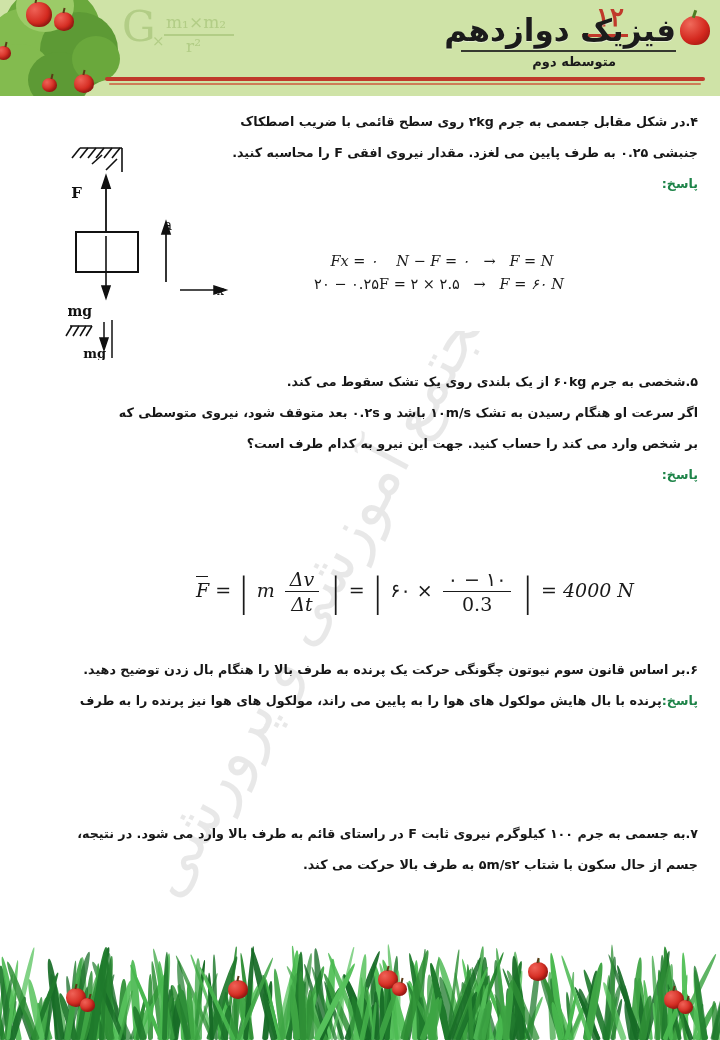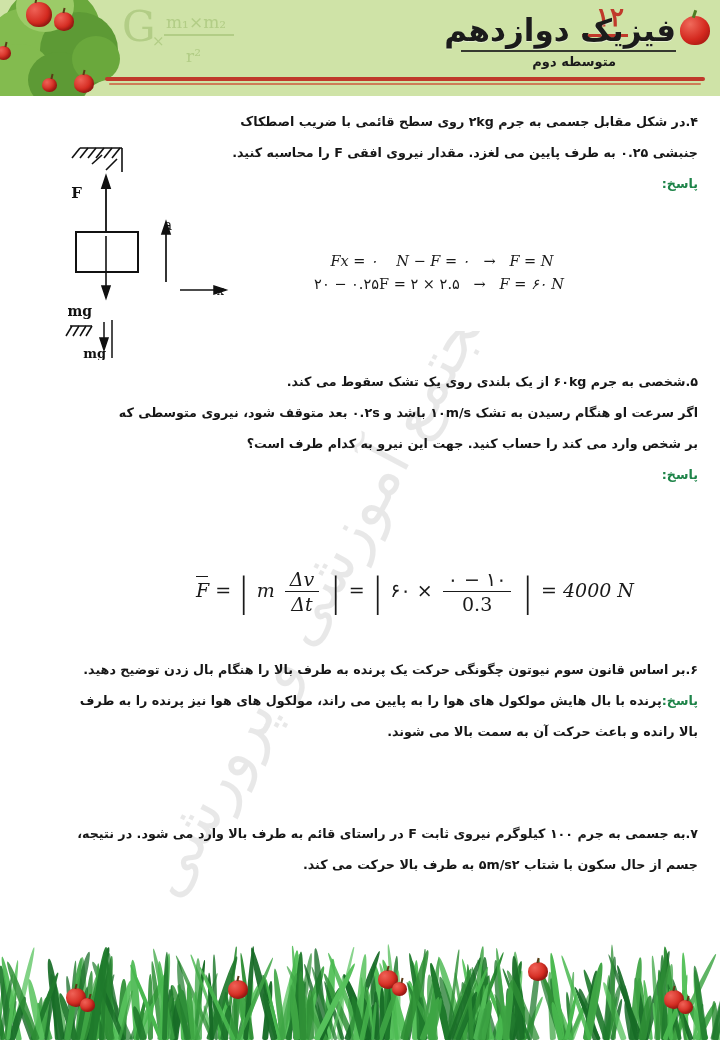--- a/index.html
+++ b/index.html
@@ -24,21 +24,21 @@
   
   .grav-formula{
     position:absolute;left:122px;top:4px;width:180px;height:66px;
     color:#b2cd86;font-family:"DejaVu Serif","Liberation Serif",serif;
     font-size:27px;direction:ltr;
   }
   .grav-formula .gsym{position:absolute;left:0;top:2px;font-size:42px;line-height:42px;}
   .grav-formula .gsub{position:absolute;left:30px;top:28px;font-size:15px;}
   .grav-formula .gnum{position:absolute;left:44px;top:8px;font-size:17px;}
   .grav-formula .gbar{position:absolute;left:42px;top:30px;width:70px;height:2px;background:#b2cd86;}
-  .grav-formula .gden{position:absolute;left:64px;top:42px;font-size:17px;}
+  .grav-formula .gden{position:absolute;left:64px;top:32px;font-size:17px;}
 
   
   .tree{position:absolute;left:-14px;top:-22px;width:190px;height:130px;}
   .leafblob{position:absolute;border-radius:50%;background:#6aa83c;}
   .leafblob.l2{background:#83bb4f;}
   .leafblob.l3{background:#5d9a35;}
   .leafblob.l4{background:#9ccb68;}
   .apple{
     position:absolute;width:20px;height:19px;border-radius:50% 50% 48% 48%;
     background:radial-gradient(circle at 33% 30%,#ef6257 0%,#d42a20 55%,#9d130d 100%);
@@ -298,21 +298,20 @@
       </span>
       <span class="bigbar">|</span>
       <span>=</span>
       <span class="ital">4000 N</span>
     </div>
   </div>
 
   <div class="q" style="top:558px;">
     <span class="line">۶.بر اساس قانون سوم نیوتون چگونگی حرکت یک پرنده به طرف بالا را هنگام بال زدن توضیح دهید.</span>
     <span class="line"><span class="answer-label">پاسخ:</span><span>پرنده با بال هایش مولکول های هوا را به پایین می راند، مولکول های هوا نیز پرنده را به طرف</span></span>
-    <span class="line">بالا رانده و باعث حرکت آن به سمت بالا می شوند.</span>
   </div>
 
   <div class="q" style="top:722px;">
     <span class="line">۷.به جسمی به جرم ۱۰۰ کیلوگرم نیروی ثابت F در راستای قائم به طرف بالا وارد می شود. در نتیجه،</span>
     <span class="line">جسم از حال سکون با  شتاب ۵m/s۲ به طرف بالا حرکت می کند.</span>
   </div>
 
 </div>
 
 <div class="footer">

